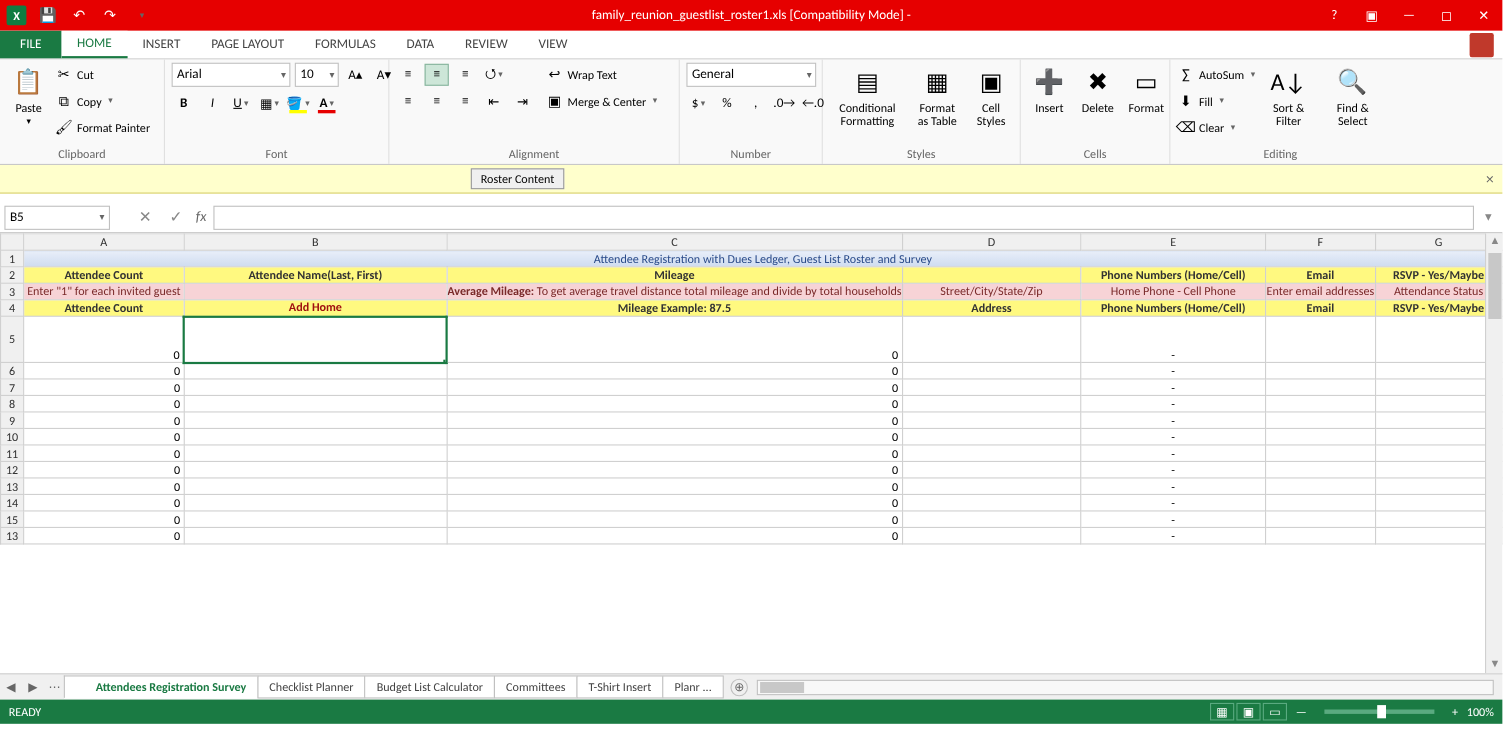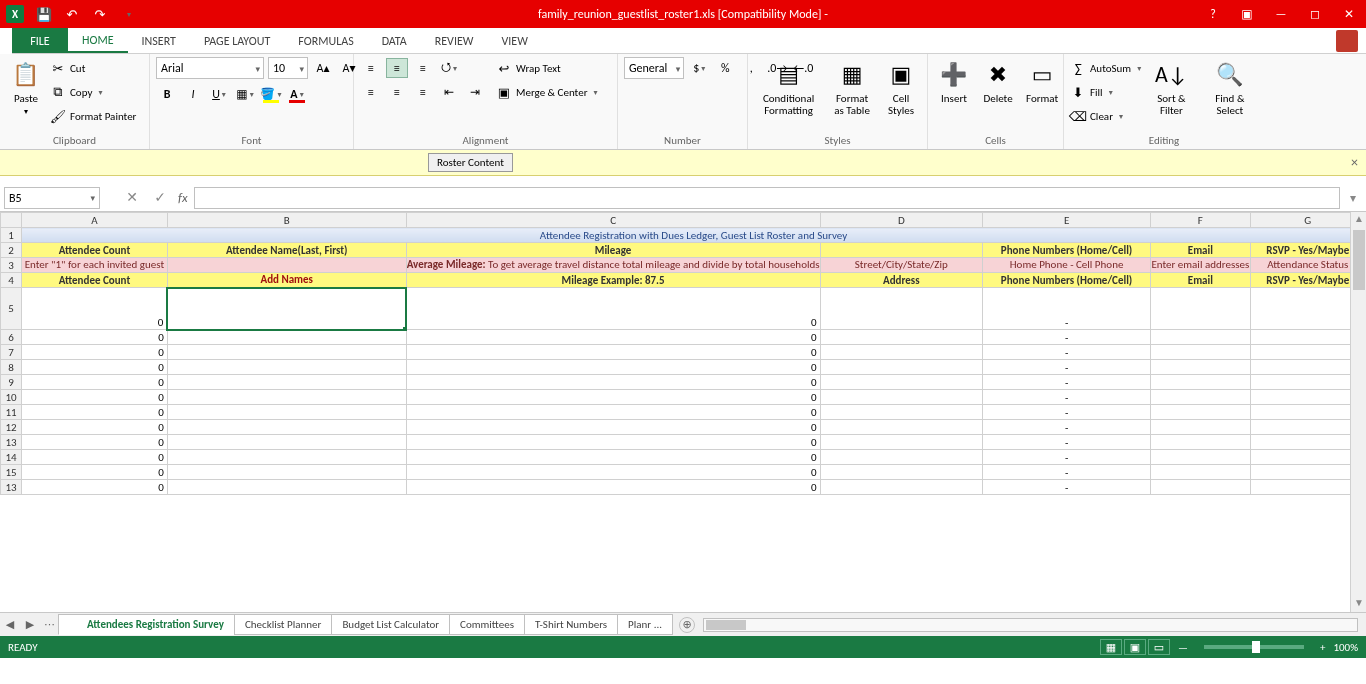--- a/index.html
+++ b/index.html
@@ -9,21 +9,21 @@
 .titlebar { background:#e60000; height:28px; display:flex; align-items:center; color:#fff; position:relative; }
 .titlebar .qat { display:flex; align-items:center; gap:4px; padding:0 6px; }
 .titlebar .qat .qbtn { width:24px; height:22px; display:flex; align-items:center; justify-content:center; color:#fff; font-size:13px; }
 .titlebar .title { position:absolute; left:50%; transform:translateX(-50%); font-size:12px; }
 .titlebar .winctrl { margin-left:auto; display:flex; gap:0; }
 .titlebar .winctrl .wbtn { width:34px; height:28px; display:flex; align-items:center; justify-content:center; color:#fff; font-size:12px; }
 
 .excel-icon { width:18px; height:18px; background:#107c41; color:#fff; display:flex; align-items:center; justify-content:center; font-weight:bold; font-size:11px; border-radius:2px; margin-right:4px;}
 
 
-.tabs { height:26px; display:flex; align-items:stretch; background:#fff; border-bottom:1px solid #d0d0d0; position:relative;margin-left:12px;}
+.tabs { height:26px; display:flex; align-items:stretch; background:#fff; border-bottom:1px solid #d0d0d0; position:relative;}
 .tabs .filetab { background:#1a7a43; color:#fff; width:56px; display:flex; align-items:center; justify-content:center; font-size:12px; }
 .tabs .tab { padding:0 14px; display:flex; align-items:center; font-size:12px; color:#444; }
 .tabs .tab.active { color:#1a7a43; border-bottom:2px solid #1a7a43; background:#fff; font-weight:normal;}
 .tabs .avatar { position:absolute; right:8px; top:2px; width:22px; height:22px; background:#c0392b; border-radius:2px; }
 
 
 .ribbon { height:96px; background:#f9f9f9; border-bottom:1px solid #c8c8c8; display:flex; }
 .group { display:flex; flex-direction:column; border-right:1px solid #e0e0e0; padding:3px 6px 0 6px; }
 .group .group-body { flex:1; display:flex; align-items:flex-start; gap:4px; }
 .group .group-label { text-align:center; font-size:11px; color:#666; padding:2px 0; position:relative;}
@@ -208,21 +208,21 @@
         <div class="row dd">
             <span class="smallicn">▣</span>
             <span>Merge &amp; Center</span>
           </div>
       </div>
     </div>
     <div class="group-label">Alignment</div>
   </div>
 
   <div class="group" style="width:130px">
-    <div class="group-body" style="flex-direction:row;gap:4px">
+    <div class="group-body" style="flex-direction:column;gap:4px">
       <div class="combo" style="width:118px">General</div>
       <div class="row">
         <div class="toggle dd">$</div>
         <div class="toggle">%</div>
         <div class="toggle">,</div>
         <div class="toggle">.0→</div>
         <div class="toggle">←.0</div>
       </div>
     </div>
     <div class="group-label">Number</div>
@@ -343,21 +343,21 @@
       <td></td>
       <td><b>Average Mileage:</b><span> To get average travel distance total mileage and divide by total households</span></td>
       <td>Street/City/State/Zip</td>
       <td>Home Phone    -    Cell Phone</td>
       <td>Enter email addresses</td>
       <td>Attendance Status</td>
     </tr>
     <tr class="subhdr">
           <th class="rowhdr" style="background:#f0f0f0;color:#333">4</th>
       <td style="color:#333">Attendee Count</td>
-      <td>Add Names</td>
+      <td>Add Home</td>
       <td style="color:#333">Mileage Example: 87.5</td>
       <td style="color:#333">Address</td>
       <td style="color:#333">Phone Numbers (Home/Cell)</td>
       <td style="color:#333">Email</td>
       <td style="color:#333">RSVP - Yes/Maybe</td>
     </tr>
     </tbody>
       <tbody id="datarows">
         <tr class="datarow r5">
           <th class="rowhdr sel">5</th>
@@ -490,21 +490,21 @@
 
 <div class="sheettabs">
   <div class="navbtn">◀</div>
   <div class="navbtn">▶</div>
   <div class="sheetnav-more">⋯</div>
   <div id="stabs" style="display:flex">
       <div class="stab active">Attendees Registration Survey</div>
       <div class="stab">Checklist Planner</div>
       <div class="stab">Budget List Calculator</div>
       <div class="stab">Committees</div>
-      <div class="stab">T-Shirt Numbers</div>
+      <div class="stab">T-Shirt Insert</div>
       <div class="stab">Planr  ...</div>
     </div>
   <div class="addtab">⊕</div>
   <div class="hscroll">
       <div class="thumb"></div>
     </div>
 </div>
 
 <div class="statusbar">
   <span>READY</span>

